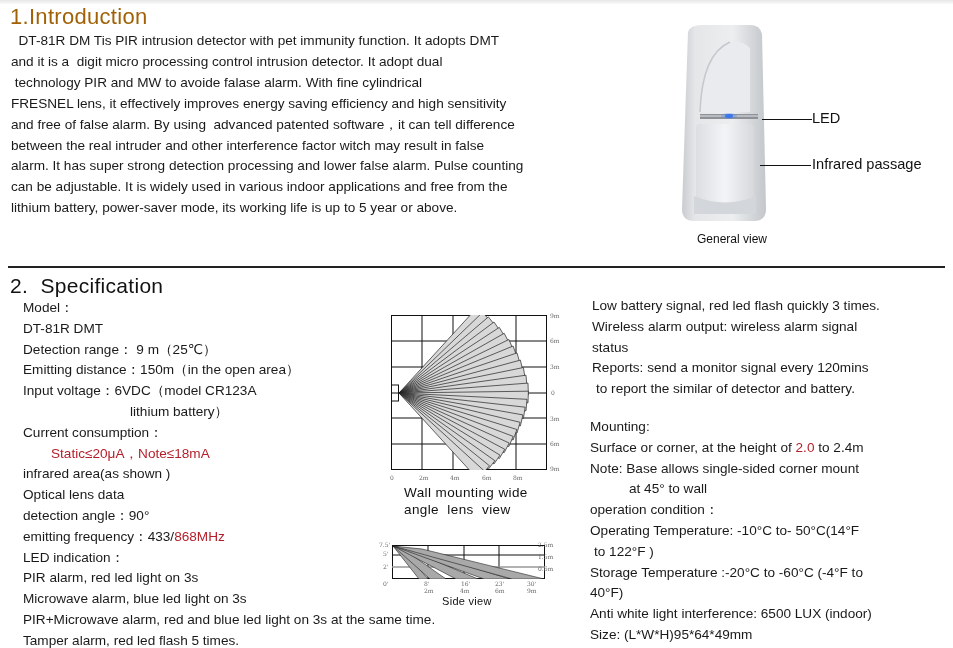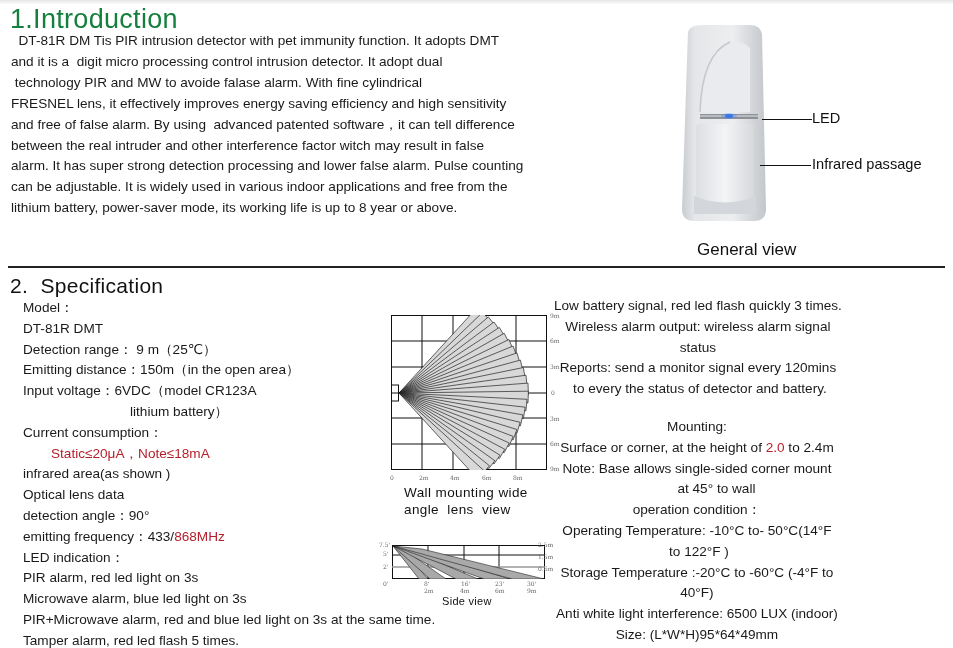--- a/index.html
+++ b/index.html
@@ -3,42 +3,42 @@
 <meta charset="utf-8">
 <style>
   html, body { margin:0; padding:0; }
   body {
     width:953px; height:648px; position:relative; overflow:hidden;
     background:#ffffff; color:#1a1a1a;
     font-family:"Liberation Sans", "DejaVu Sans", sans-serif;
   }
   .topbar { position:absolute; left:0; top:0; width:953px; height:4px;
     background:linear-gradient(#e6e6e6,#fafafa); }
-  .h1 { position:absolute; left:10px; top:4px; font-size:27px; letter-spacing:0.3px;
-    color:#15803d; white-space:nowrap; }
+  .h1 { position:absolute; left:10px; top:4px; font-size:22px; letter-spacing:0.3px;
+    color:#a16207; white-space:nowrap; }
   .h2 { position:absolute; left:10px; top:274px; font-size:21px; letter-spacing:0.3px;
     color:#111; white-space:nowrap; }
   .intro { position:absolute; left:11px; top:31px; width:565px; font-size:13.6px;
     line-height:20.9px; color:#1a1a1a; }
   .intro div { white-space:nowrap; }
   .divider { position:absolute; left:8px; top:266px; width:937px; height:2px; background:#222; }
   .spec-left { position:absolute; left:23px; top:298px; font-size:13.6px; line-height:20.8px; }
   .spec-left div, .spec-right div { white-space:nowrap; }
   .red { color:#b51f2b; }
-  .spec-right { position:absolute; left:554px; top:296px; font-size:13.6px; line-height:20.8px;text-align:center; }
+  .spec-right { position:absolute; left:592px; top:296px; font-size:13.6px; line-height:20.8px; }
   .gap { height:8px; }
   .indent1 { padding-left:107px; }
   .indent2 { padding-left:28px; }
   .indent3 { padding-left:37px; }
   .indent-small { padding-left:4px; }
 
   .device { position:absolute; left:680px; top:24px; width:88px; height:200px; }
   .dev-label { position:absolute; font-size:14.6px; color:#111; white-space:nowrap; }
   .leader { position:absolute; height:1px; background:#111; }
-  .caption { position:absolute; font-size:17px; color:#111; white-space:nowrap;margin-top:8px; }
+  .caption { position:absolute; font-size:12px; color:#111; white-space:nowrap; }
 
   .wall-grid { position:absolute; left:391px; top:315px; width:156px; height:155px; }
   .wall-caption { position:absolute; left:404px; top:484px; font-size:13.5px; line-height:17px;
     letter-spacing:0.4px; color:#111; white-space:nowrap; }
   .tick { position:absolute; font-size:6px; color:#666; font-family:"DejaVu Serif", serif;
     white-space:nowrap; }
   .side-grid { position:absolute; left:392px; top:545px; width:153px; height:34px; }
   .side-caption { position:absolute; left:442px; top:595px; font-size:11px; color:#111;
     white-space:nowrap; letter-spacing:0.3px; }
 </style>
@@ -50,21 +50,21 @@
 <div class="h1">1.Introduction</div>
 <div class="intro">
   <div style="white-space:pre">  DT-81R DM Tis PIR intrusion detector with pet immunity function. It adopts DMT</div>
   <div style="white-space:pre">and it is a  digit micro processing control intrusion detector. It adopt dual</div>
   <div style="white-space:pre"> technology PIR and MW to avoide falase alarm. With fine cylindrical</div>
   <div style="white-space:pre">FRESNEL lens, it effectively improves energy saving efficiency and high sensitivity</div>
   <div style="white-space:pre">and free of false alarm. By using  advanced patented software，it can tell difference</div>
   <div style="white-space:pre">between the real intruder and other interference factor witch may result in false</div>
   <div style="white-space:pre">alarm. It has super strong detection processing and lower false alarm. Pulse counting</div>
   <div style="white-space:pre">can be adjustable. It is widely used in various indoor applications and free from the</div>
-  <div style="white-space:pre">lithium battery, power-saver mode, its working life is up to 8 year or above.</div>
+  <div style="white-space:pre">lithium battery, power-saver mode, its working life is up to 5 year or above.</div>
 </div>
 
 <svg class="device" viewBox="0 0 88 200">
   <defs>
     <linearGradient id="bodyg" x1="0" x2="1" y1="0" y2="0">
       <stop offset="0" stop-color="#c9ccd0"></stop>
       <stop offset="0.15" stop-color="#e4e6e8"></stop>
       <stop offset="0.6" stop-color="#eceef0"></stop>
       <stop offset="1" stop-color="#c3c6ca"></stop>
     </linearGradient>
@@ -112,21 +112,21 @@
   <div>Microwave alarm, blue led light on 3s</div>
   <div>PIR+Microwave alarm, red and blue led light on 3s at the same time.</div>
   <div>Tamper alarm, red led flash 5 times.</div>
 </div>
 
 <div class="spec-right">
   <div>Low battery signal, red led flash quickly 3 times.</div>
   <div>Wireless alarm output: wireless alarm signal</div>
   <div>status</div>
   <div>Reports: send a monitor signal every 120mins</div>
-  <div class="indent-small">to every the status of detector and battery.</div>
+  <div class="indent-small">to report the similar of detector and battery.</div>
   <div class="gap" style="height:17px"></div>
   <div style="margin-left:-2px">Mounting:</div>
   <div style="margin-left:-2px"><span style="white-space:pre">Surface or corner, at the height of </span><span class="red">2.0</span><span style="white-space:pre"> to 2.4m</span></div>
   <div style="margin-left:-2px">Note: Base allows single-sided corner mount</div>
   <div class="indent3">at 45° to wall</div>
   <div style="margin-left:-2px">operation condition：</div>
   <div style="margin-left:-2px">Operating Temperature: -10°C to- 50°C(14°F</div>
   <div style="margin-left:2px">to 122°F )</div>
   <div style="margin-left:-2px">Storage Temperature :-20°C to -60°C (-4°F to</div>
   <div style="margin-left:-2px">40°F)</div>

